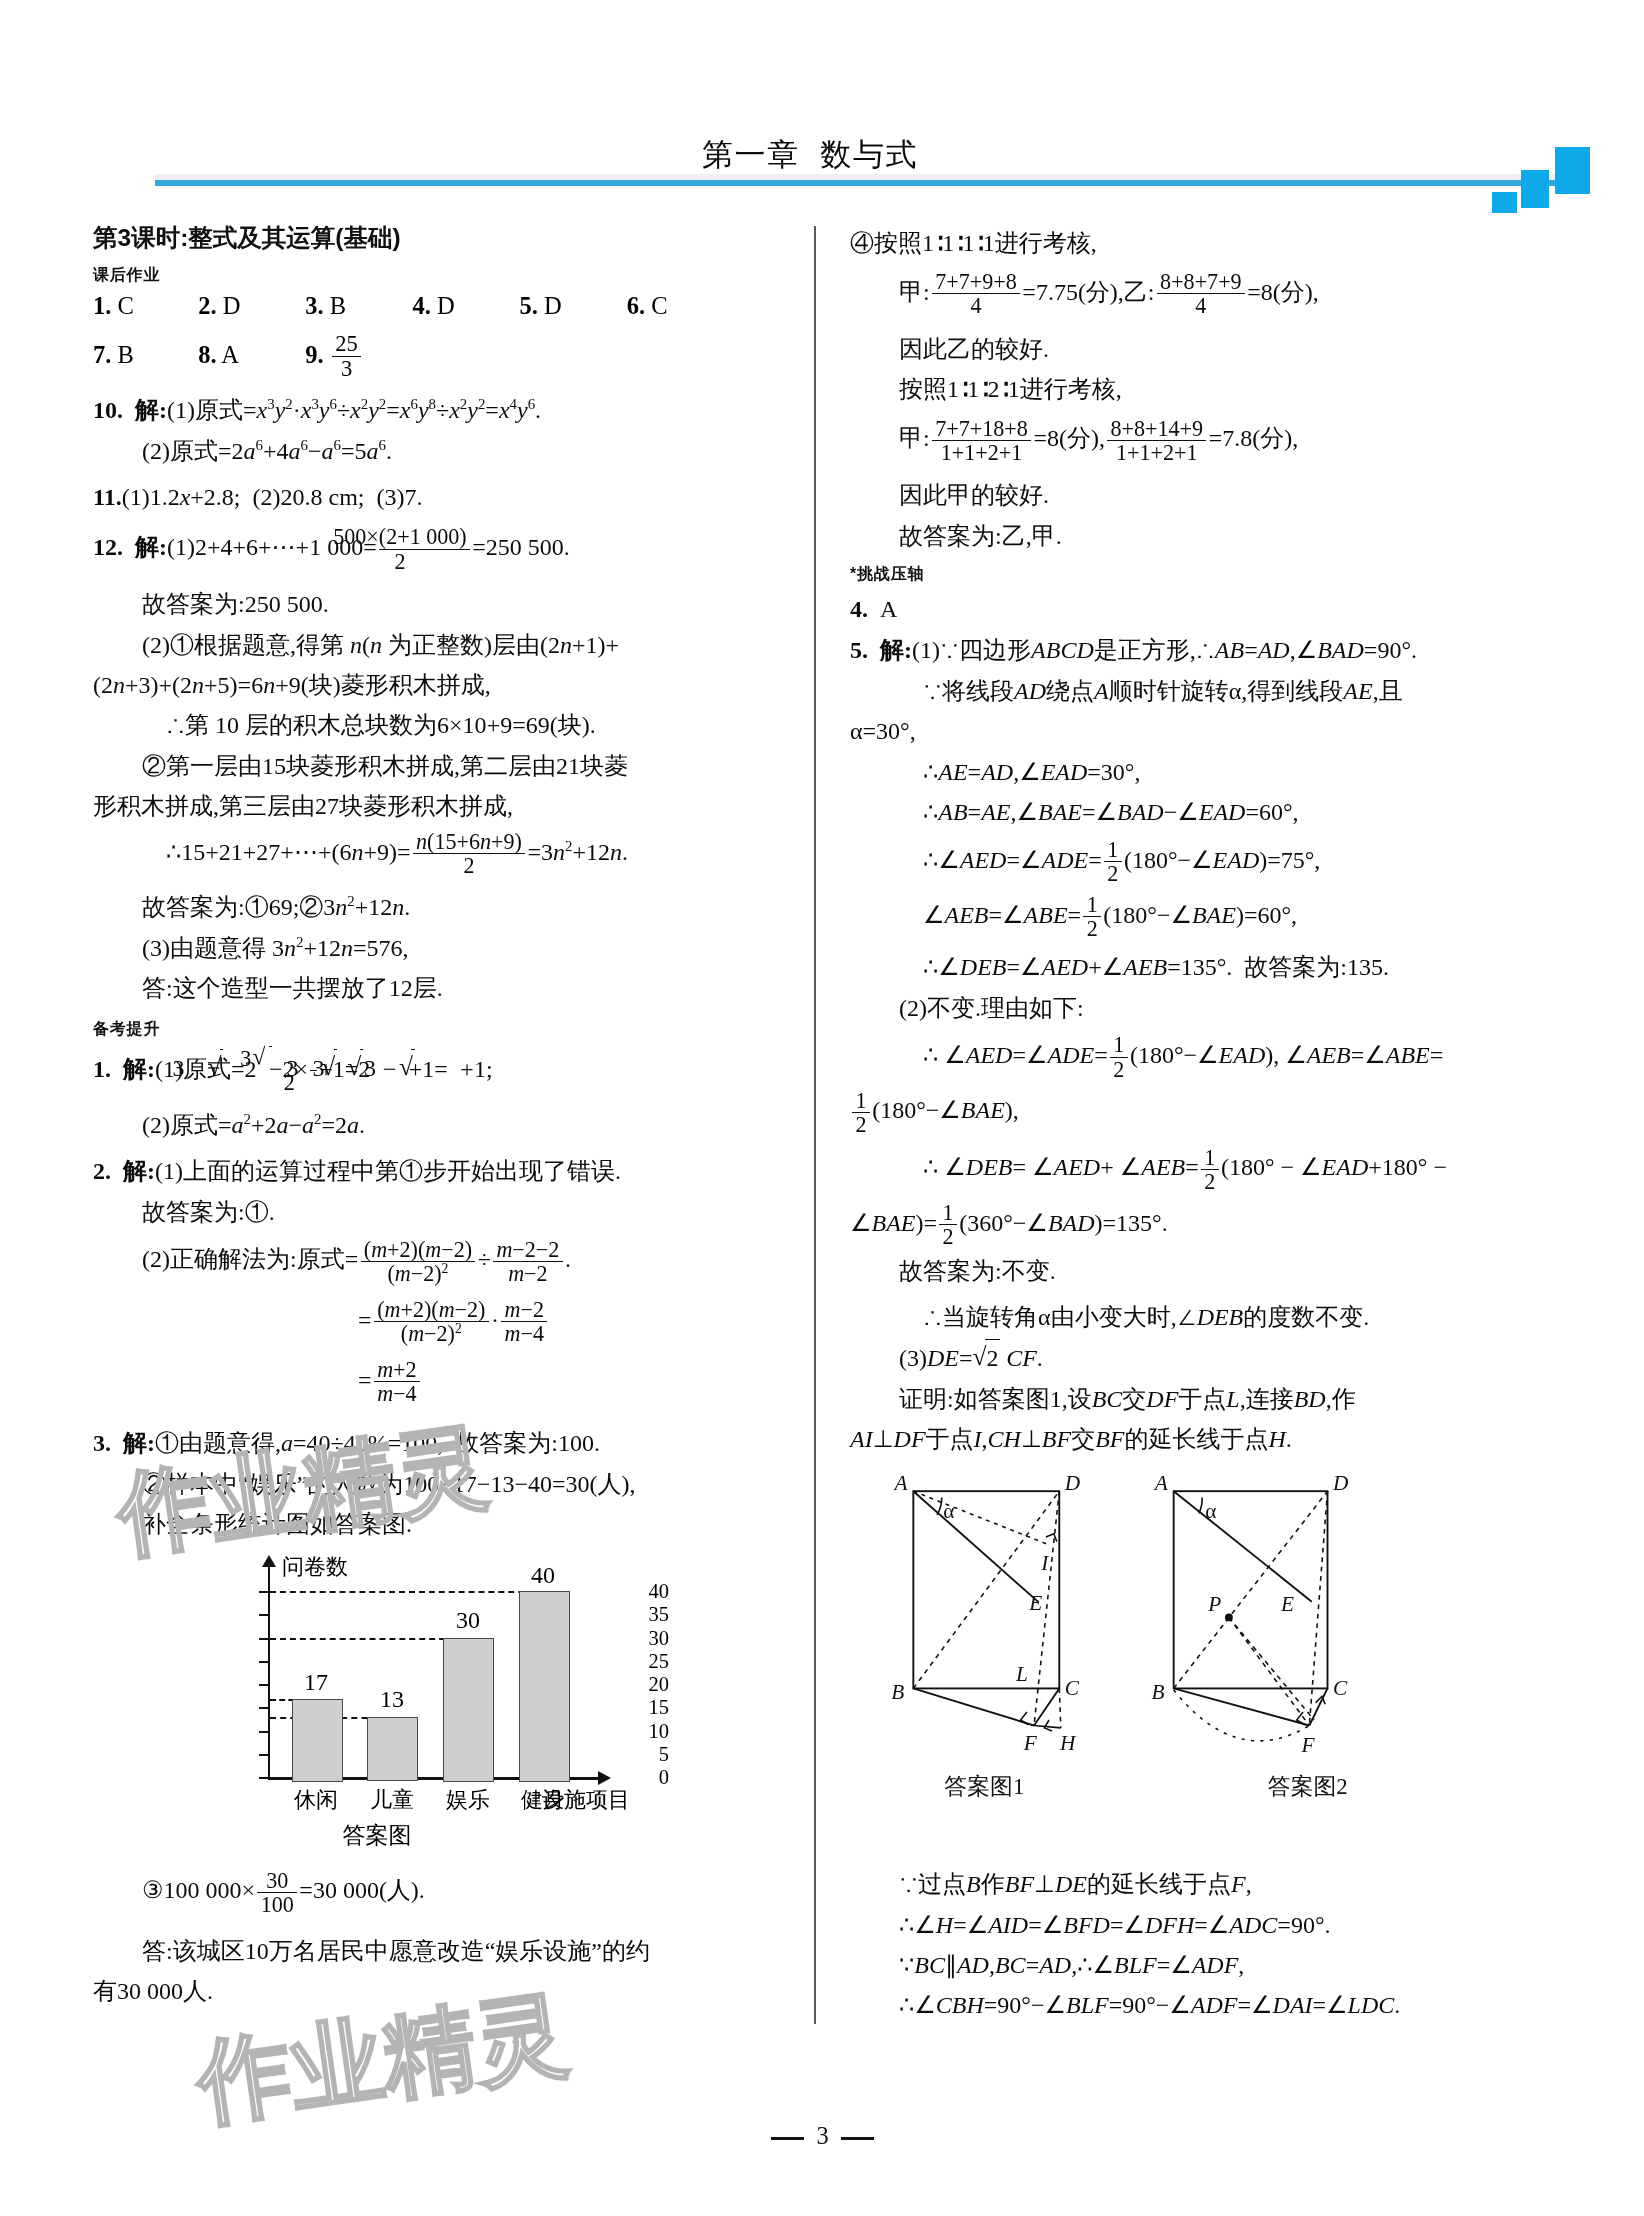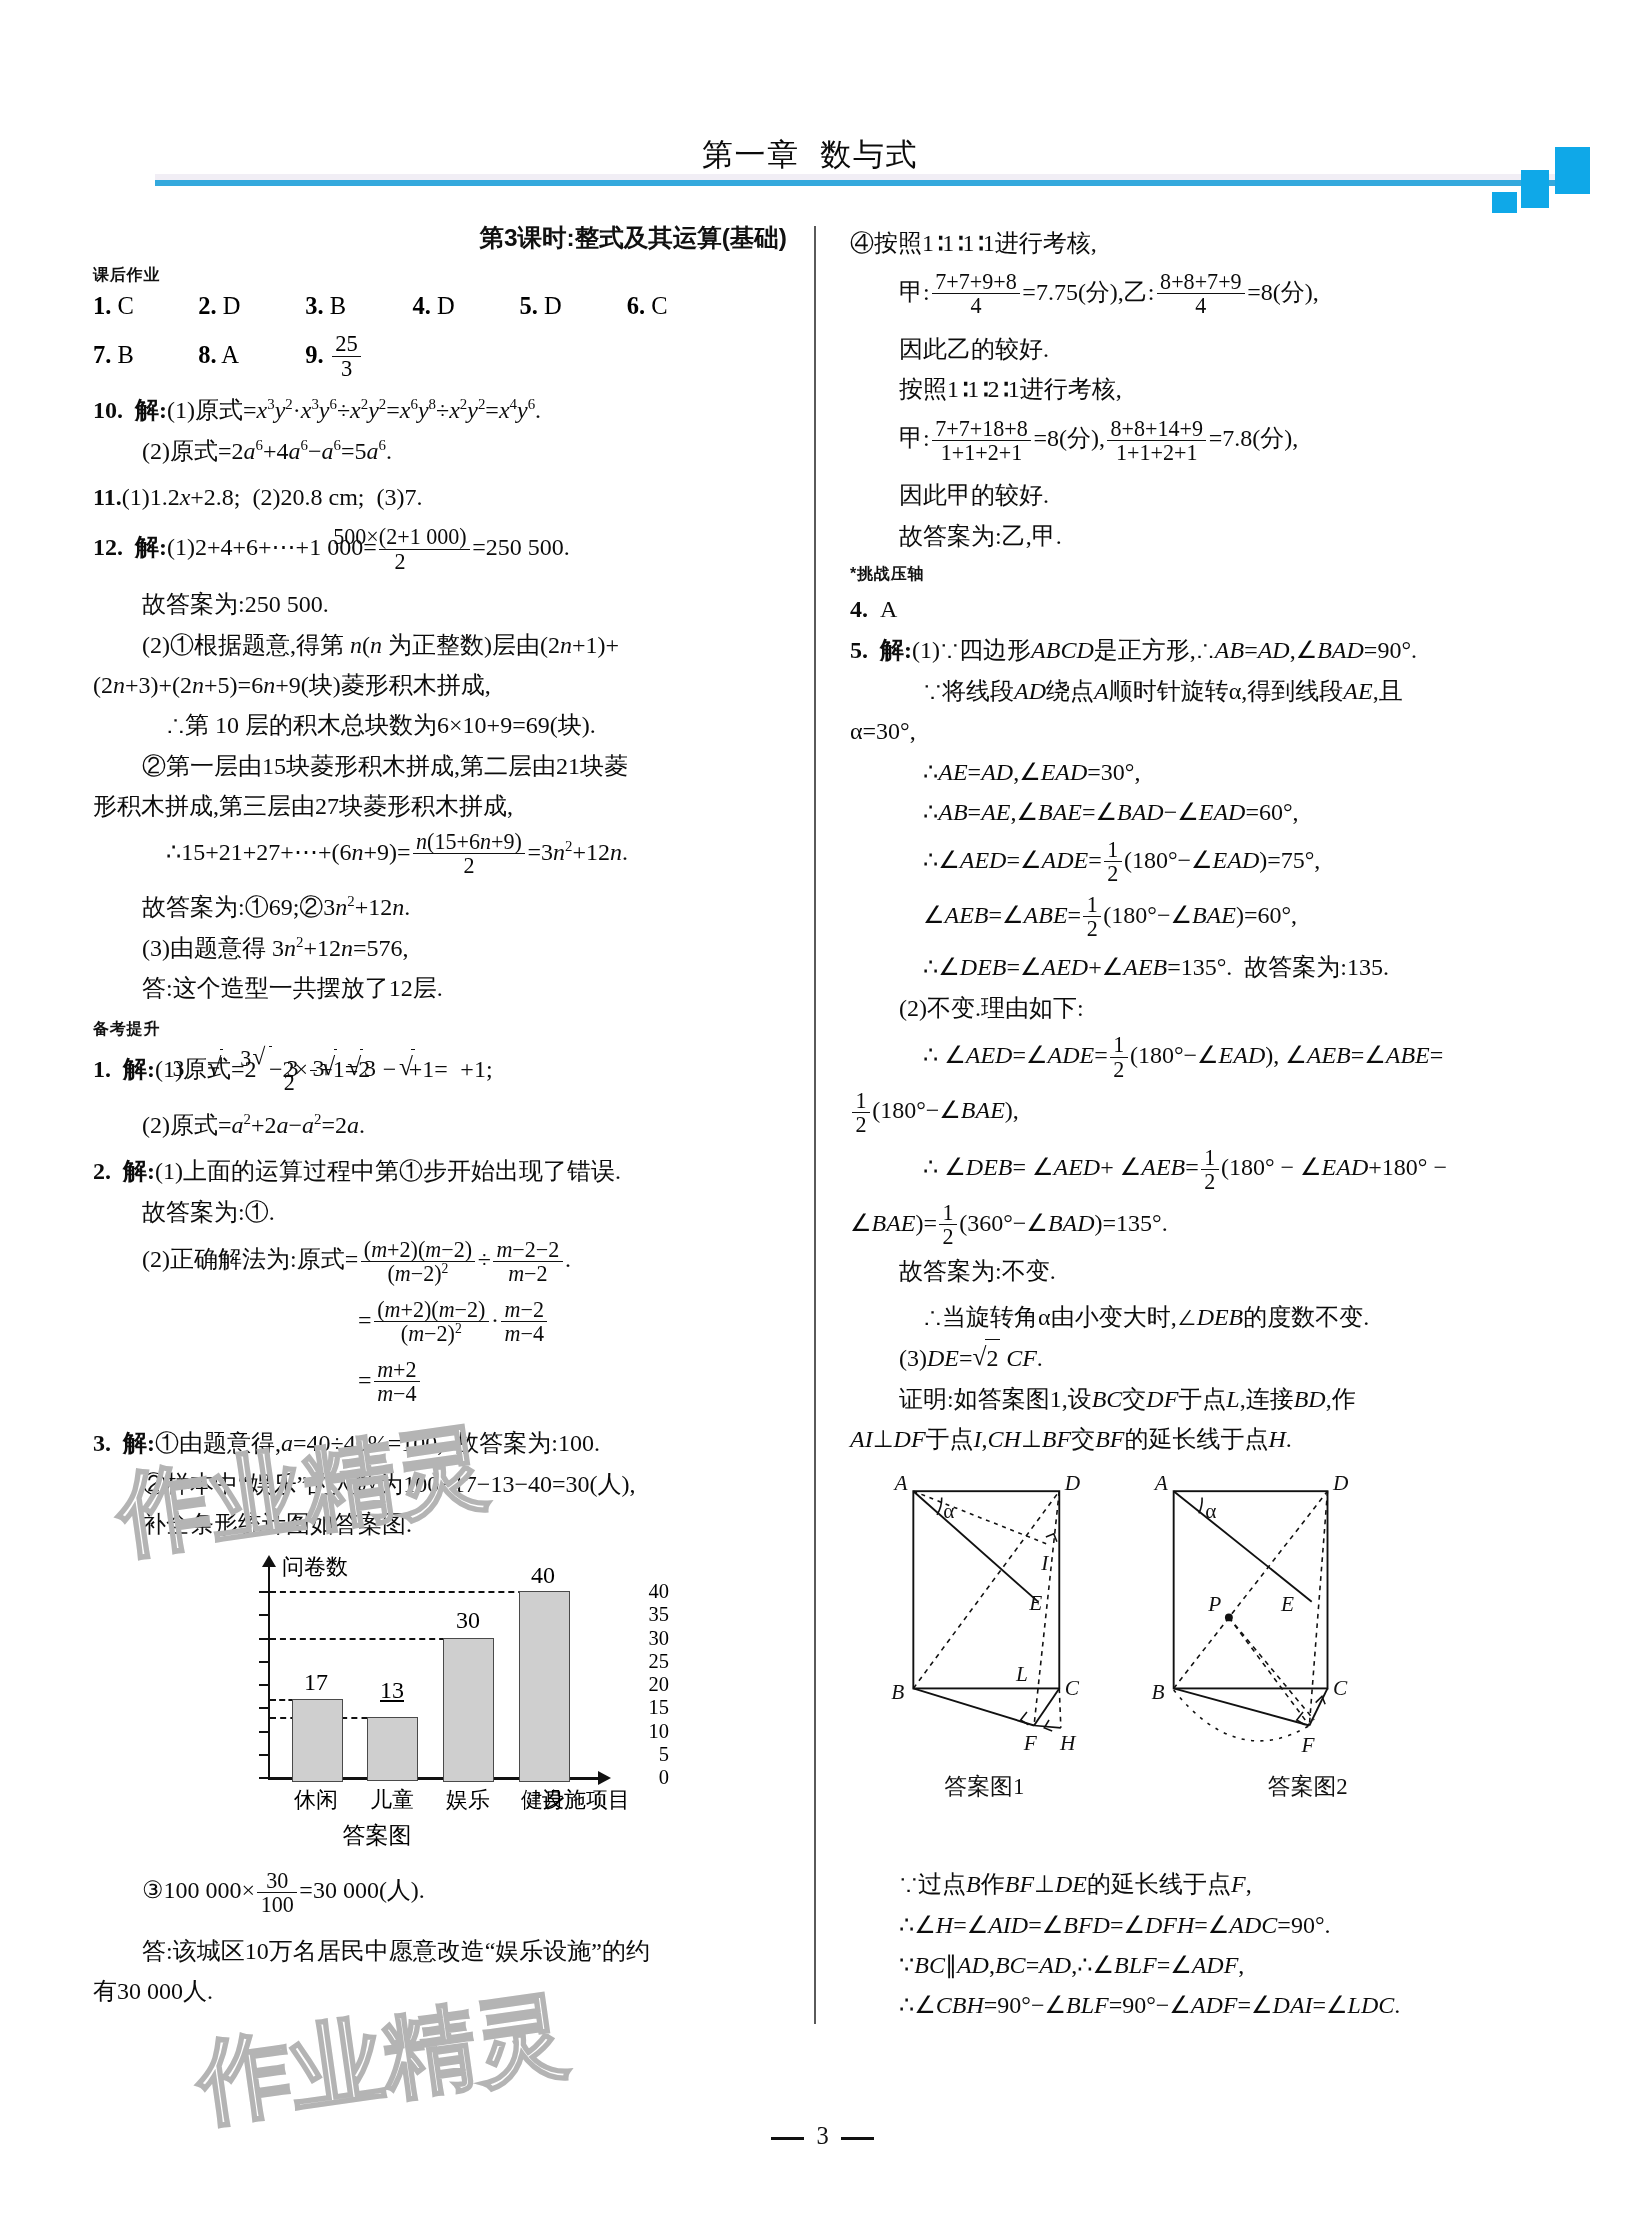--- a/index.html
+++ b/index.html
@@ -49,21 +49,21 @@
   
   .sec-title{
     font-family:"Liberation Sans", sans-serif;
     font-weight:bold;
     font-size:16px;
     color:#111;
     margin:8px 0 6.3px 0;
     letter-spacing:0.8px;
   }
   .cl-title{
-    text-align:right;
+    text-align:left;
     font-family:"Liberation Sans", sans-serif;
     font-weight:bold;
     font-size:24.5px;
     color:#111;
     letter-spacing:0px;
     margin-bottom:11px;
   }
   .line{
     font-size:24px; color:#0c0c0c; line-height:1.52;
     margin:4px 0;
@@ -288,21 +288,21 @@
     <div class="gridline" style="left:43px; top:162px; width:128px;"></div>
     <div class="gridline" style="left:43px; top:83px; width:205px;"></div>
     <div class="gridline" style="left:43px; top:36px;  width:284px;"></div>
 
     <div class="bar" style="left:65px;  top:144px; width:49px; height:81px;"></div>
     <div class="bar" style="left:140px; top:162px; width:49px; height:62px;"></div>
     <div class="bar" style="left:216px; top:83px; width:49px; height:142px;"></div>
     <div class="bar" style="left:292px; top:36px;  width:49px; height:189px;"></div>
 
     <div class="barval" style="left:89px; top:114px;">17</div>
-    <div class="barval" style="left:165px; top:122px;text-decoration:underline;">13</div>
+    <div class="barval" style="left:165px; top:131px;">13</div>
     <div class="barval" style="left:241px; top:52px;">30</div>
     <div class="barval" style="left:316px; top:6.3px;">40</div>
 
     <div class="xcat" style="left:89px;">休闲</div>
     <div class="xcat" style="left:165px;">儿童</div>
     <div class="xcat" style="left:241px;">娱乐</div>
     <div class="xcat" style="left:316px;">健身</div>
     <div id="xaxis-name">设施项目</div>
 
     <div id="chart-caption">答案图</div>

